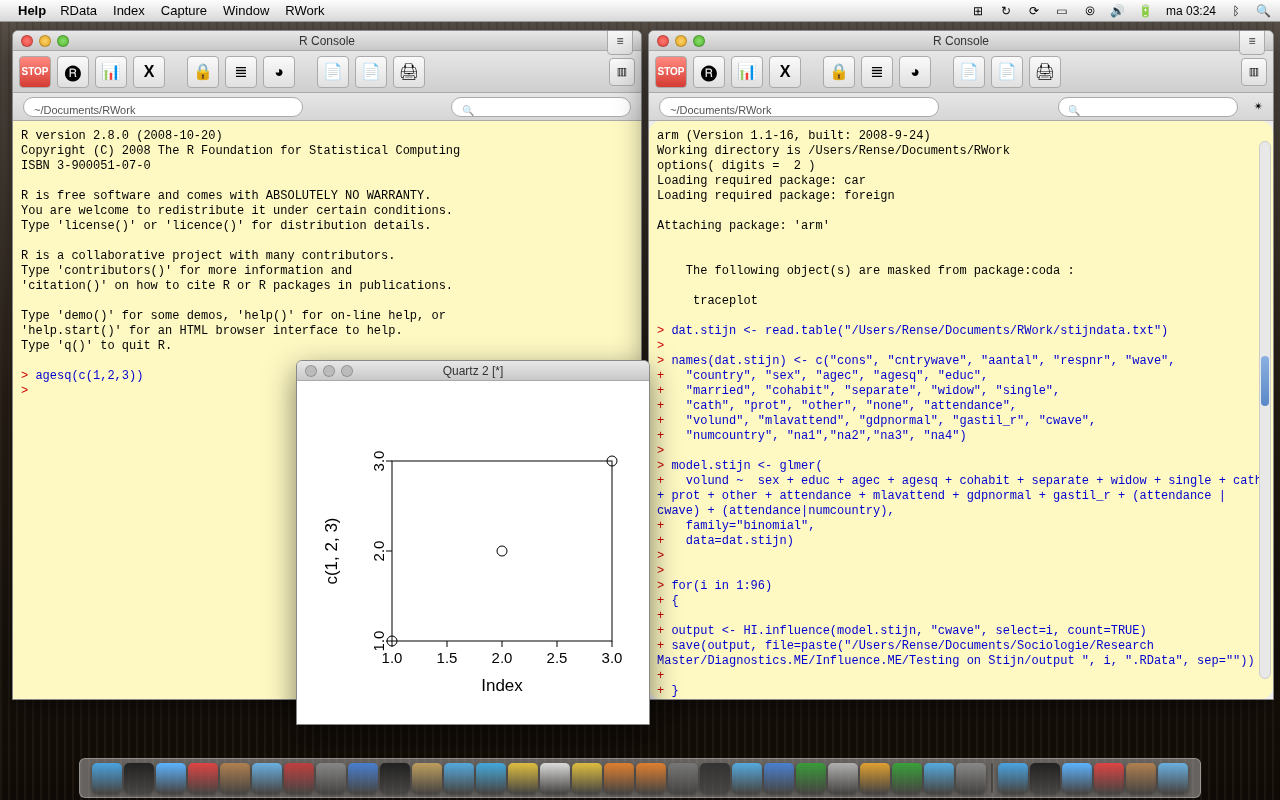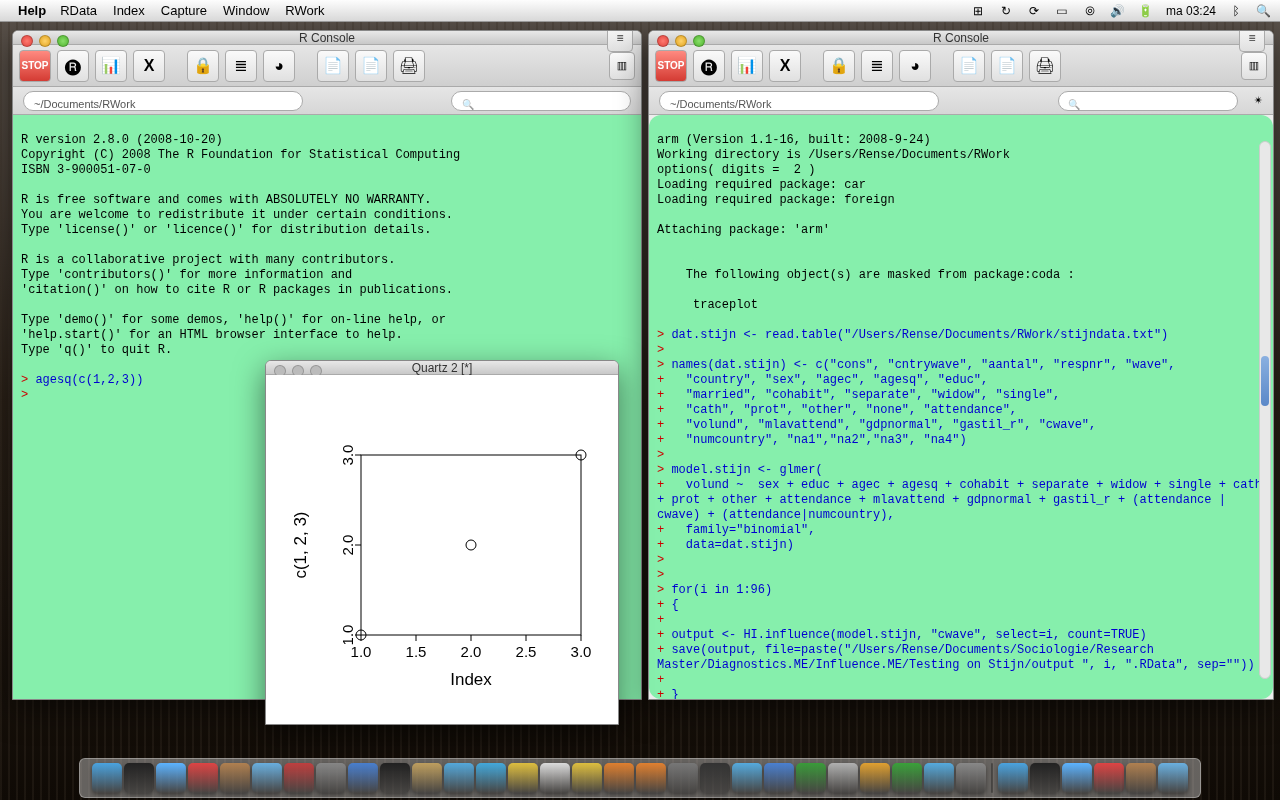--- a/index.html
+++ b/index.html
@@ -40,21 +40,21 @@
 .window {
   position: absolute;
   background: #ededed;
   border: 1px solid #888;
   border-radius: 6px 6px 0 0;
   box-shadow: 0 10px 30px rgba(0,0,0,0.5);
   display: flex; flex-direction: column;
   overflow: hidden;
 }
 .titlebar {
-  height: 14px;
+  height: 20px;
   background: linear-gradient(#e8e8e8,#c8c8c8);
   border-bottom: 1px solid #aaa;
   display: flex; align-items: center; justify-content: center;
   position: relative;
   font-size: 12px; color: #333;
 }
 .traffic { position: absolute; left: 8px; top: 4px; display: flex; gap: 6px; }
 .traffic span { width: 12px; height: 12px; border-radius: 50%; border: 1px solid rgba(0,0,0,0.2); background: #bbb; }
 .window.active .traffic .close { background: radial-gradient(#ff7a70,#e0443e); }
 .window.active .traffic .min   { background: radial-gradient(#ffd36b,#e0a21e); }
@@ -90,22 +90,22 @@
   height: 20px; border: 1px solid #aaa; border-radius: 10px;
   background: #fff; padding: 0 10px; font-size: 11px;
   display: flex; align-items: flex-end; color: #555;
 }
 .pathfield { width: 280px; }
 .searchfield { width: 180px; margin-left: auto; }
 .searchfield::before { content: "🔍"; font-size: 10px; margin-right: 4px; opacity: 0.6; }
 
 .console-body {
   flex: 1;
-  background: #86efac;
-  padding: 18px 8px;
+  background: #fef9c3;
+  padding: 8px 8px;
   font-family: Monaco, "Courier New", monospace;
   font-size: 12px;
   line-height: 15px;
   overflow: auto;
   white-space: pre;
   color: #000;
 }
 .console-body .cmd { color: #0000d0; }
 .console-body .prompt { color: #c00; }
 .window .scrollbar {
@@ -274,21 +274,21 @@
     The following object(s) are masked from package:coda :
 
      traceplot
 
 </span><div><span class="prompt">&gt; </span><span class="cmd">dat.stijn &lt;- read.table("/Users/Rense/Documents/RWork/stijndata.txt")</span></div><div><span class="prompt">&gt; </span><span class="cmd"></span></div><div><span class="prompt">&gt; </span><span class="cmd">names(dat.stijn) &lt;- c("cons", "cntrywave", "aantal", "respnr", "wave",</span></div><div><span class="prompt">+ </span><span class="cmd">  "country", "sex", "agec", "agesq", "educ",</span></div><div><span class="prompt">+ </span><span class="cmd">  "married", "cohabit", "separate", "widow", "single",</span></div><div><span class="prompt">+ </span><span class="cmd">  "cath", "prot", "other", "none", "attendance",</span></div><div><span class="prompt">+ </span><span class="cmd">  "volund", "mlavattend", "gdpnormal", "gastil_r", "cwave",</span></div><div><span class="prompt">+ </span><span class="cmd">  "numcountry", "na1","na2","na3", "na4")</span></div><div><span class="prompt">&gt; </span><span class="cmd"></span></div><div><span class="prompt">&gt; </span><span class="cmd">model.stijn &lt;- glmer(</span></div><div><span class="prompt">+ </span><span class="cmd">  volund ~  sex + educ + agec + agesq + cohabit + separate + widow + single + cath + prot + other + attendance + mlavattend + gdpnormal + gastil_r + (attendance | cwave) + (attendance|numcountry),</span></div><div><span class="prompt">+ </span><span class="cmd">  family="binomial",</span></div><div><span class="prompt">+ </span><span class="cmd">  data=dat.stijn)</span></div><div><span class="prompt">&gt; </span><span class="cmd"></span></div><div><span class="prompt">&gt; </span><span class="cmd"></span></div><div><span class="prompt">&gt; </span><span class="cmd">for(i in 1:96)</span></div><div><span class="prompt">+ </span><span class="cmd">{</span></div><div><span class="prompt">+ </span><span class="cmd"></span></div><div><span class="prompt">+ </span><span class="cmd">output &lt;- HI.influence(model.stijn, "cwave", select=i, count=TRUE)</span></div><div><span class="prompt">+ </span><span class="cmd">save(output, file=paste("/Users/Rense/Documents/Sociologie/Research Master/Diagnostics.ME/Influence.ME/Testing on Stijn/output ", i, ".RData", sep=""))</span></div><div><span class="prompt">+ </span><span class="cmd"></span></div><div><span class="prompt">+ </span><span class="cmd">}</span></div></div>
   <div class="scrollbar">
     <div class="scrollthumb"></div>
   </div>
 </div>
 
-<div class="window quartz" style="left:265px; top:360px; width:354px; height:365px; z-index:60;">
+<div class="window quartz" style="left:296px; top:360px; width:354px; height:365px; z-index:60;">
   <div class="titlebar">
     <div class="traffic">
       <span class="close"></span>
       <span class="min"></span>
       <span class="zoom"></span>
     </div>
     <span>Quartz 2 [*]</span>
   </div>
   <div class="quartz-body">
     <svg id="chart-svg" width="352" height="340">

